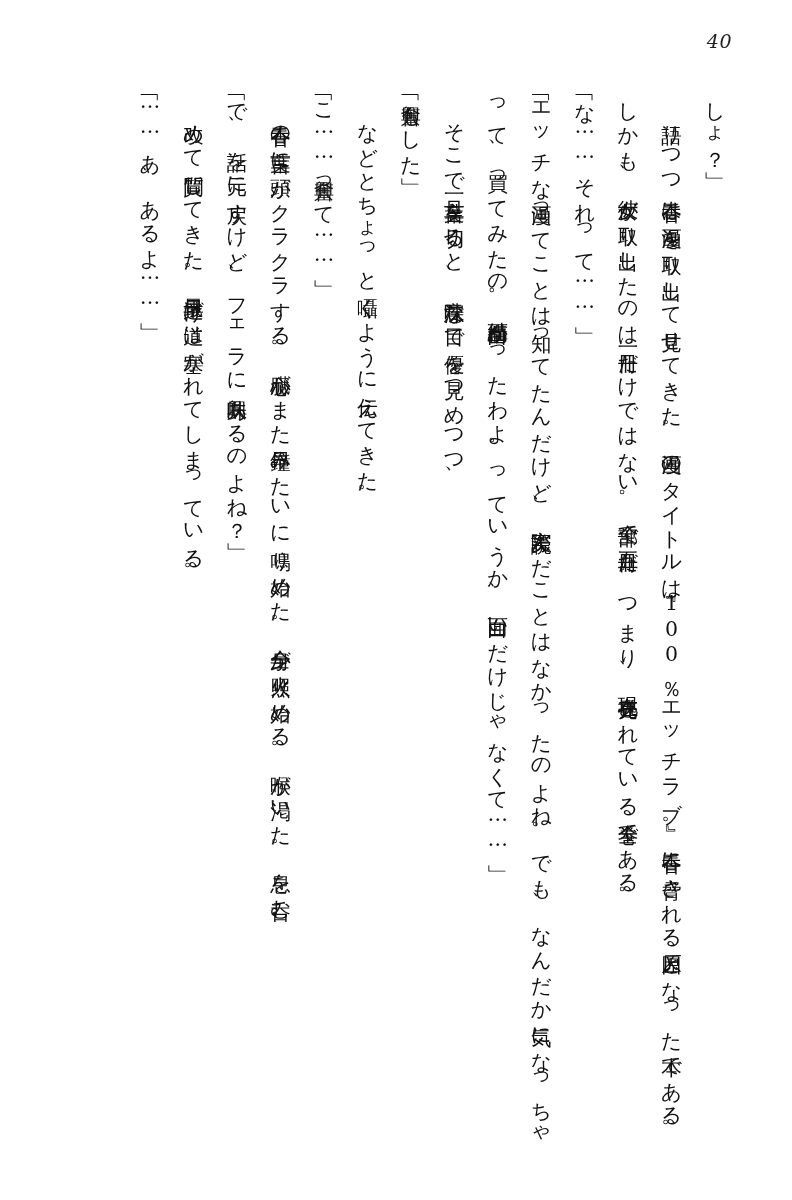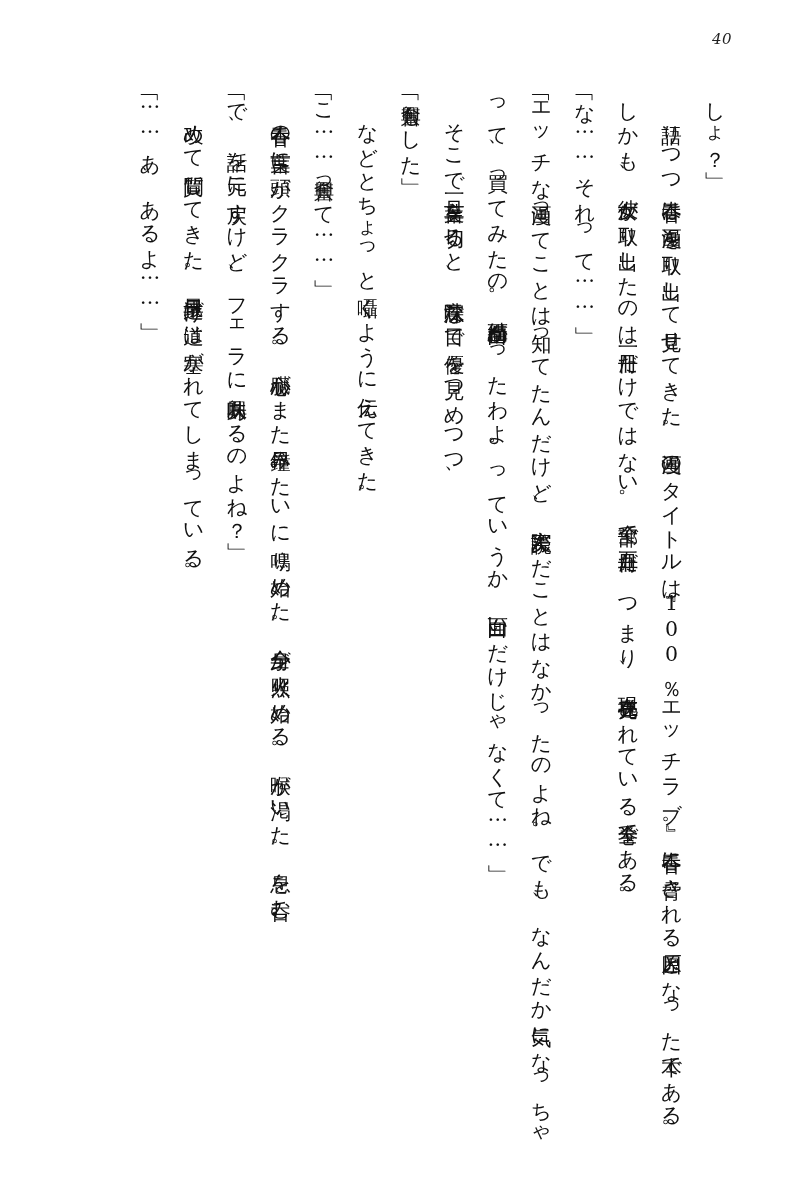--- a/index.html
+++ b/index.html
@@ -22,21 +22,21 @@
     width: 792px;
     height: 1200px;
     background: #fff;
   }
   .page-number {
     position: absolute;
     top: 30px;
     right: 60px;
     font-family: "DejaVu Serif", "Liberation Serif", serif;
     font-style: italic;
-    font-size: 15px;
+    font-size: 19px;
     color: #222;
     letter-spacing: 0.5px;
   }
   .text-body {
     position: absolute;
     top: 88px;
     right: 56px;
     left: 56px;
     height: 1050px;
     writing-mode: vertical-rl;

